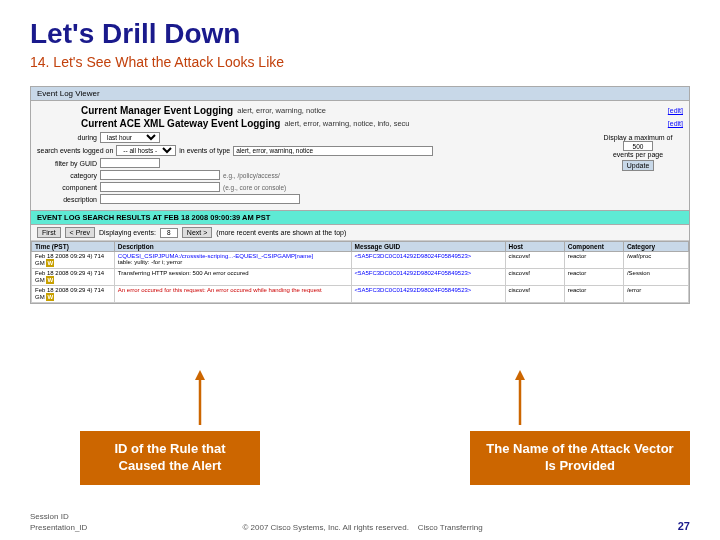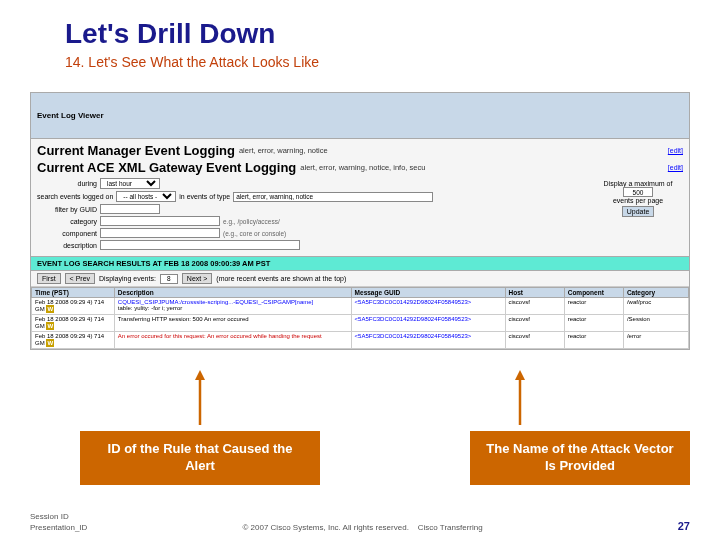--- a/index.html
+++ b/index.html
@@ -13,22 +13,21 @@
     }
 
     .slide-container {
       width: 720px;
       height: 540px;
       background: #ffffff;
       position: relative;
     }
 
     .header-area {
-      padding: 18px 30px 12px 30px;
-      margin-left: 35px;
+      padding: 18px 30px 6px 30px;
     }
 
     .main-title {
       font-size: 28px;
       font-weight: bold;
       color: #1a1a8c;
       margin-bottom: 4px;
     }
 
     .sub-title {
@@ -40,43 +39,44 @@
     .event-log-panel {
       margin: 0 30px;
       border: 1px solid #aaa;
       background: #f0f0f0;
       font-size: 7.5px;
       font-family: Arial, sans-serif;
     }
 
     .panel-title-bar {
       background: #c8d8e8;
-      padding: 18px 6px;
-      font-weight: bold;
+      padding: 2px 6px;
+      font-weight: normal;
       font-size: 8px;
       border-bottom: 1px solid #aaa;
     }
 
     .panel-body {
       padding: 4px 6px;
       background: #f5f5f5;
     }
 
     .config-row {
       display: flex;
       align-items: center;
       margin-bottom: 2px;
       gap: 4px;
     }
 
     .config-label {
       font-weight: bold;
-      font-size: 13px;
+      font-size: 10px;
       color: #000;
       min-width: 130px;
+      margin-left: 44px;
     }
 
     .config-value {
       font-size: 7.5px;
       color: #333;
       flex: 1;
     }
 
     .edit-link {
       color: #00f;
@@ -208,21 +208,21 @@
       font-weight: bold;
       font-size: 13px;
       padding: 10px 14px;
       text-align: center;
       line-height: 1.3;
     }
 
     .callout-left {
       left: 80px;
       bottom: 55px;
-      width: 240px;
+      width: 180px;
     }
 
     .callout-right {
       right: 30px;
       bottom: 55px;
       width: 220px;
     }
 
     .arrow-svg {
       position: absolute;

